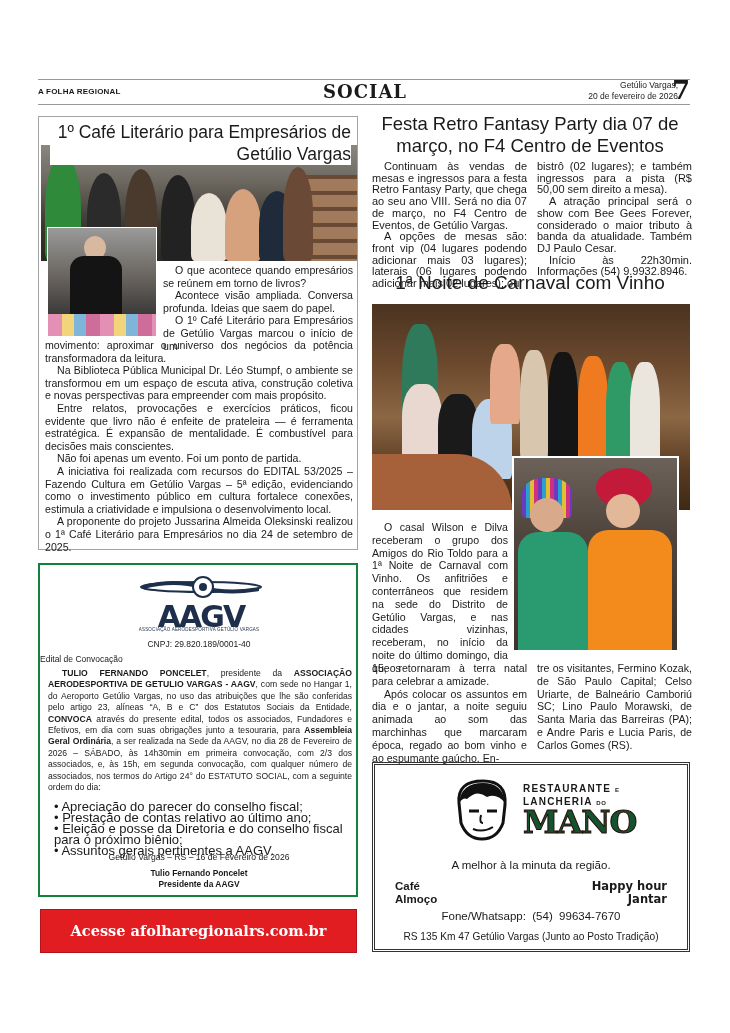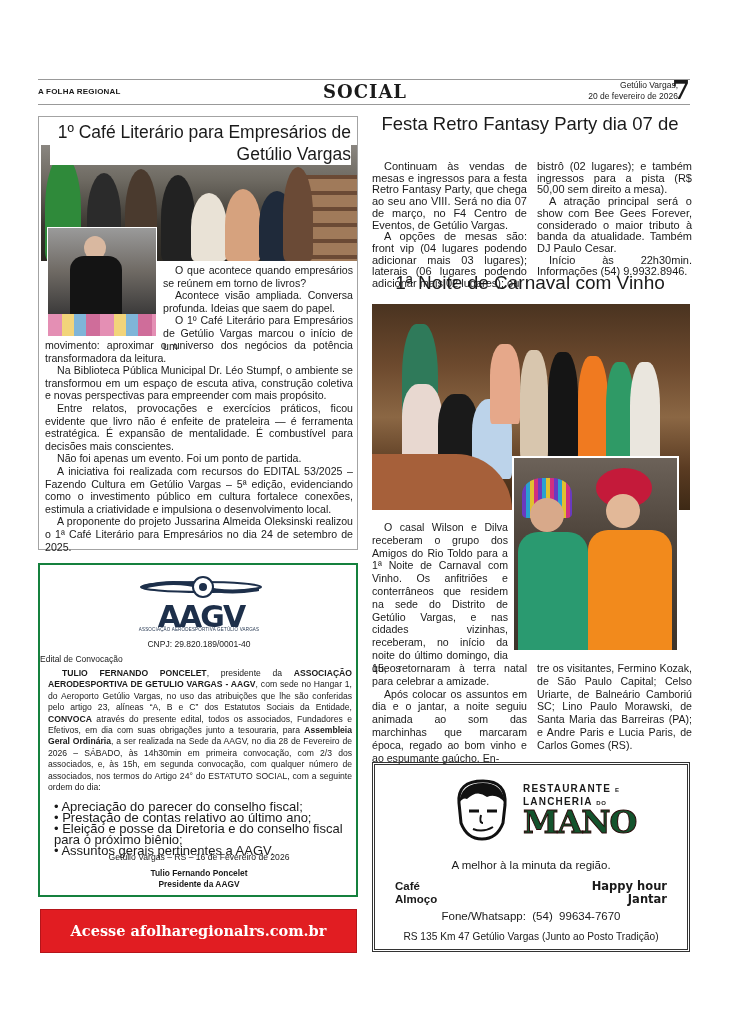--- a/index.html
+++ b/index.html
@@ -147,20 +147,21 @@
   <div class="aagv-sig">
     <div>Tulio Fernando Poncelet</div>
     <div>Presidente da AAGV</div>
   </div>
 </div>
 
 <div class="abs banner">Acesse afolharegionalrs.com.br</div>
 
 <div class="abs a2-title">
   <div>Festa Retro Fantasy Party dia 07 de</div>
+  <div>março, no F4 Centro de Eventos</div>
 </div>
 <div class="col a2-c1">
   <p>Continuam às vendas de mesas e ingressos para a festa Retro Fantasy Party, que chega ao seu ano VIII. Será no dia 07 de março, no F4 Centro de Eventos, de Getúlio Vargas.</p>
   <p>A opções de mesas são: front vip (04 lugares podendo adicionar mais 03 lugares); laterais (06 lugares podendo adicionar mais 02 lugares); ou</p>
 </div>
 <div class="col a2-c2">
   <p class="cont">bistrô (02 lugares); e também ingressos para a pista (R$ 50,00 sem direito a mesa).</p>
   <p>A atração principal será o show com Bee Gees Forever, considerado o maior tributo à banda da atualidade. Também DJ Paulo Cesar.</p>
   <p>Início às 22h30min. Informações (54) 9.9932.8946.</p>
 </div>

